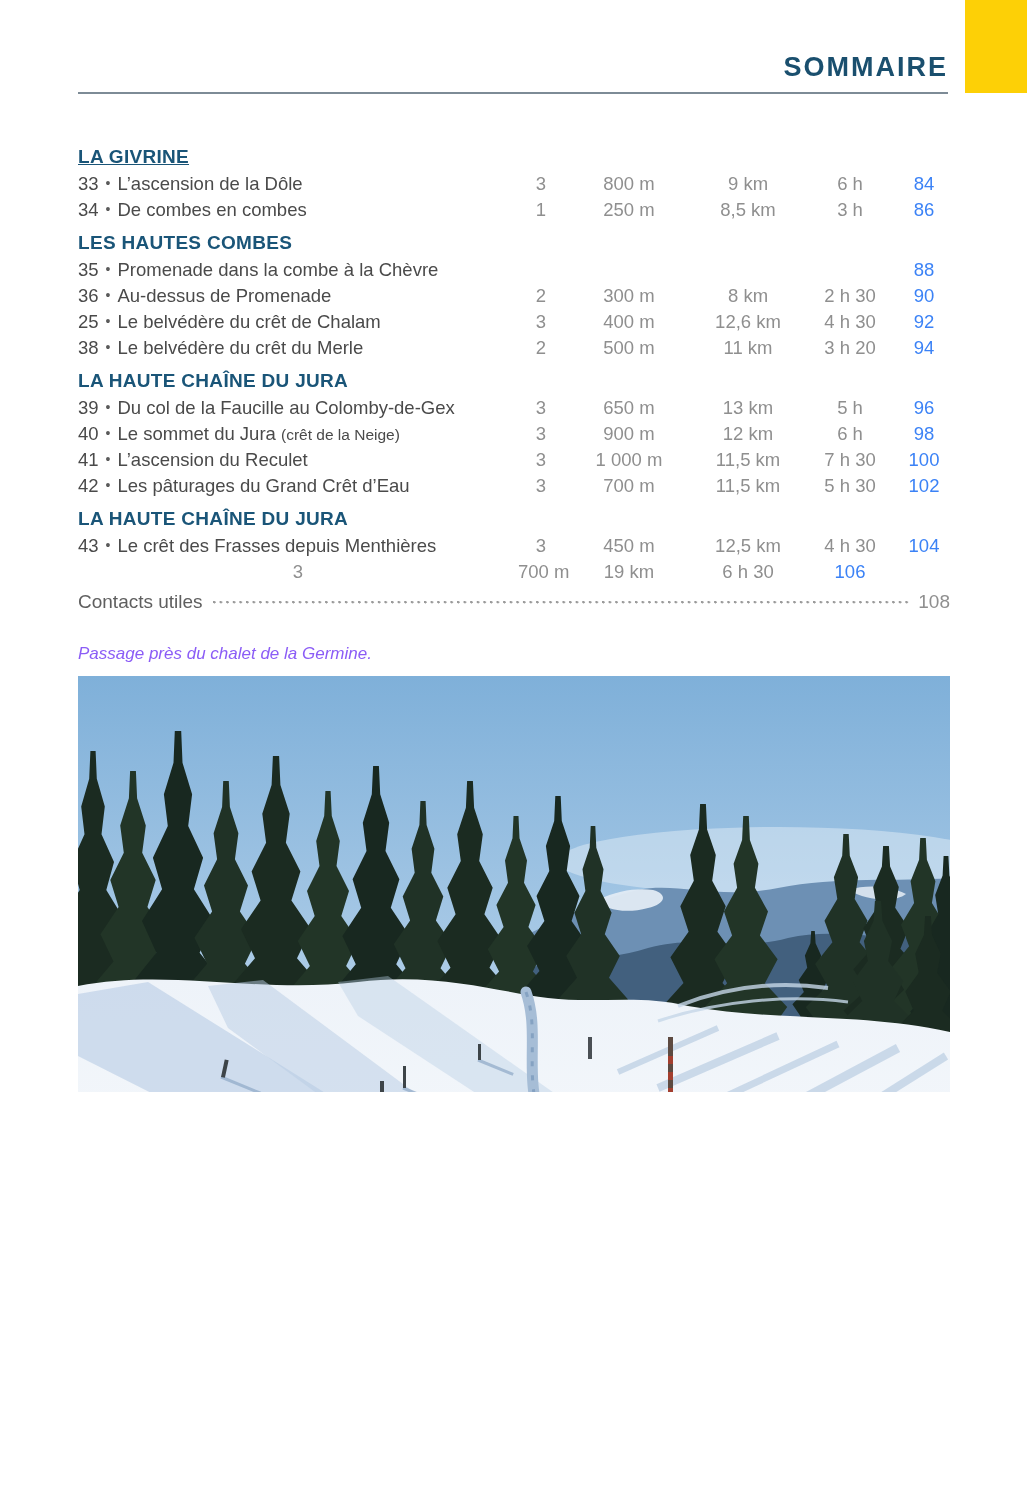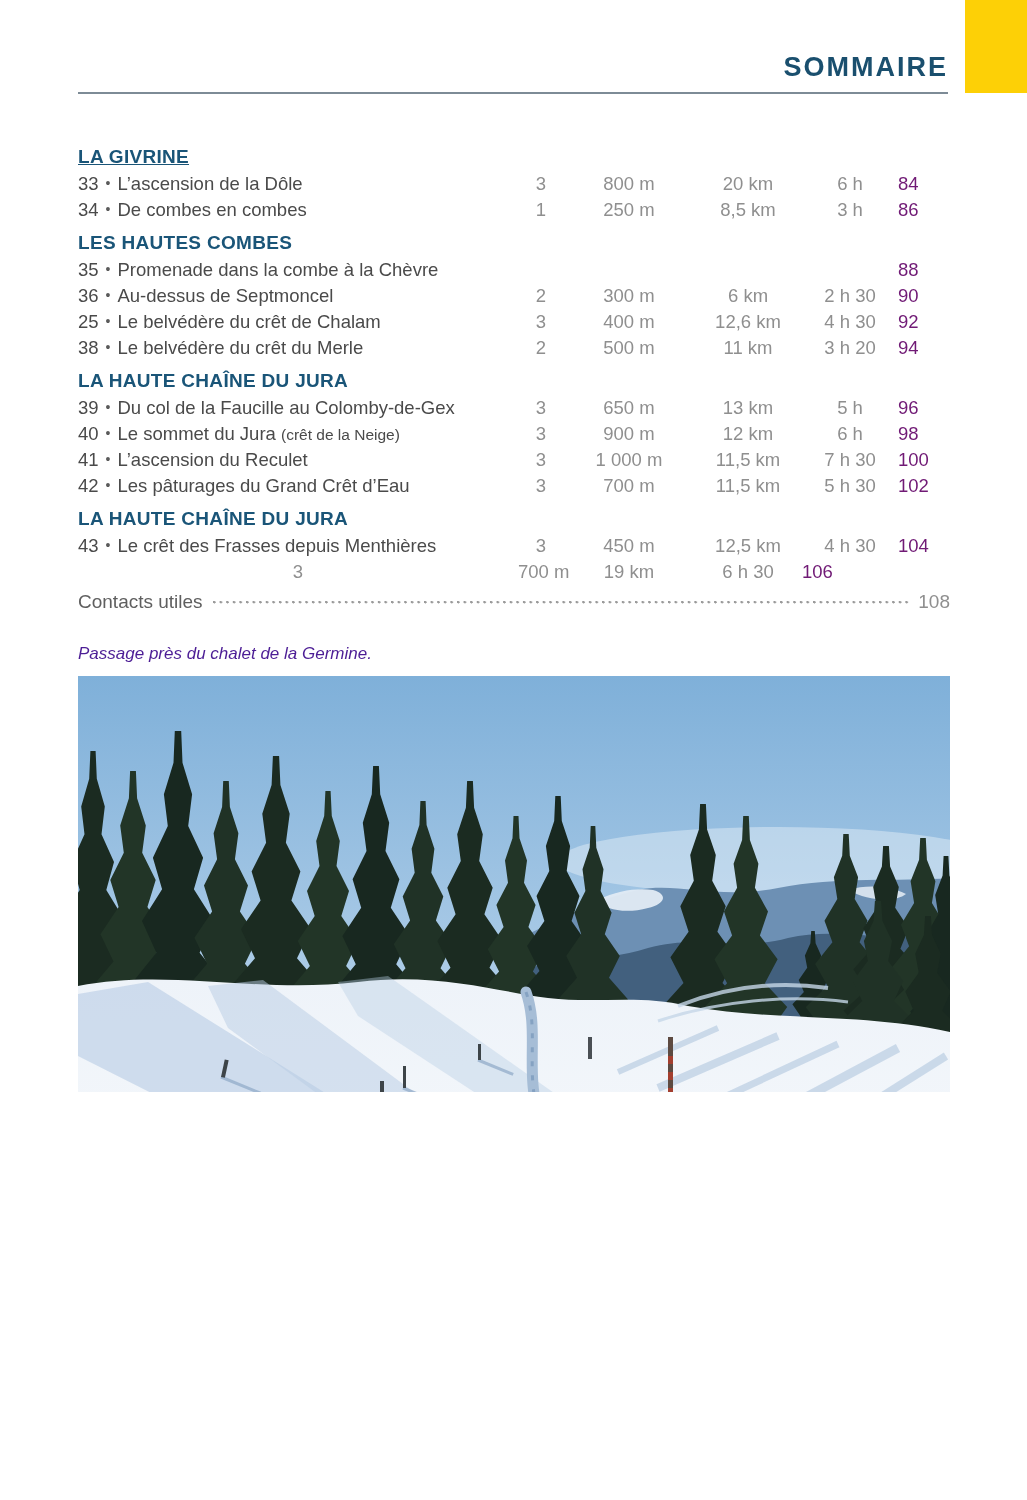--- a/index.html
+++ b/index.html
@@ -14,30 +14,30 @@
 
   .toc { position:absolute; left:78px; top:146px; width:872px; }
   .sec-title { font-size:19px; font-weight:bold; color:#1a5578; margin:9px 0 3px; letter-spacing:0.3px; }
   .sec-title.first { margin-top:0;text-decoration:underline; }
   .row { display:grid; grid-template-columns:1fr 46px 130px 108px 96px 52px; height:26px;
          align-items:center; font-size:18.5px; color:#4a4a4a; white-space:nowrap; }
   .titlecell { overflow:hidden; }
   .bullet { margin:0 7px; font-size:14px; color:#5a5a5a; position:relative; top:-2px; }
   .rnote { font-size:15.5px; }
   .metric { text-align:center; color:#8f8f8f; }
-  .pagecol { text-align:left; color:#701a75; }
+  .pagecol { text-align:center; color:#3b82f6; }
 
   .contacts-row { position:absolute; left:78px; top:589px; width:872px; display:flex;
                   align-items:baseline; font-size:19px; color:#5f5f5f; }
   .leader { flex:1; margin:0 8px 0 10px; height:1em;
             background-image:radial-gradient(circle at 1.2px 1.2px, #9a9a9a 1.15px, rgba(0,0,0,0) 1.5px);
             background-size:6.6px 3px; background-repeat:repeat-x; background-position:0 calc(100% - 4px); }
   .contacts-page { color:#8f8f8f; }
 
-  .photo-caption { position:absolute; left:78px; top:644px; font-style:italic; font-size:17px; color:#4c1d95; }
+  .photo-caption { position:absolute; left:78px; top:644px; font-style:italic; font-size:17px; color:#8b5cf6; }
   .photo { position:absolute; left:78px; top:676px; width:872px; height:824px; }
   .photo svg { display:block; }
 
   .page-num { position:absolute; right:38px; top:1436px; color:#1a5578; font-weight:bold; font-size:15px; }
 </style>
 </head>
 <body>
 
 <div class="page">
 
@@ -45,21 +45,21 @@
 
   <h1 class="header-title">SOMMAIRE</h1>
   <div class="header-rule"></div>
 
   <div class="toc" id="toc">
       <div class="sec-title first">LA GIVRINE</div>
       <div class="row">
         <span class="titlecell"><span class="rnum">33</span><span class="bullet">•</span><span class="rtitle">L’ascension de la Dôle</span></span>
         <span class="metric">3</span>
         <span class="metric">800 m</span>
-        <span class="metric">20 km</span>
+        <span class="metric">9 km</span>
         <span class="metric">6 h</span>
         <span class="pagecol">84</span>
       </div>
       <div class="row">
         <span class="titlecell"><span class="rnum">34</span><span class="bullet">•</span><span class="rtitle">De combes en combes</span></span>
         <span class="metric">1</span>
         <span class="metric">250 m</span>
         <span class="metric">8,5 km</span>
         <span class="metric">3 h</span>
         <span class="pagecol">86</span>
@@ -67,24 +67,24 @@
       <div class="sec-title">LES HAUTES COMBES</div>
       <div class="row">
         <span class="titlecell"><span class="rnum">35</span><span class="bullet">•</span><span class="rtitle">Promenade dans la combe à la Chèvre</span></span>
         <span class="metric"></span>
         <span class="metric"></span>
         <span class="metric"></span>
         <span class="metric"></span>
         <span class="pagecol">88</span>
       </div>
       <div class="row">
-        <span class="titlecell"><span class="rnum">36</span><span class="bullet">•</span><span class="rtitle">Au-dessus de Septmoncel</span></span>
+        <span class="titlecell"><span class="rnum">36</span><span class="bullet">•</span><span class="rtitle">Au-dessus de Promenade</span></span>
         <span class="metric">2</span>
         <span class="metric">300 m</span>
-        <span class="metric">6 km</span>
+        <span class="metric">8 km</span>
         <span class="metric">2 h 30</span>
         <span class="pagecol">90</span>
       </div>
       <div class="row">
         <span class="titlecell"><span class="rnum">25</span><span class="bullet">•</span><span class="rtitle">Le belvédère du crêt de Chalam</span></span>
         <span class="metric">3</span>
         <span class="metric">400 m</span>
         <span class="metric">12,6 km</span>
         <span class="metric">4 h 30</span>
         <span class="pagecol">92</span>

